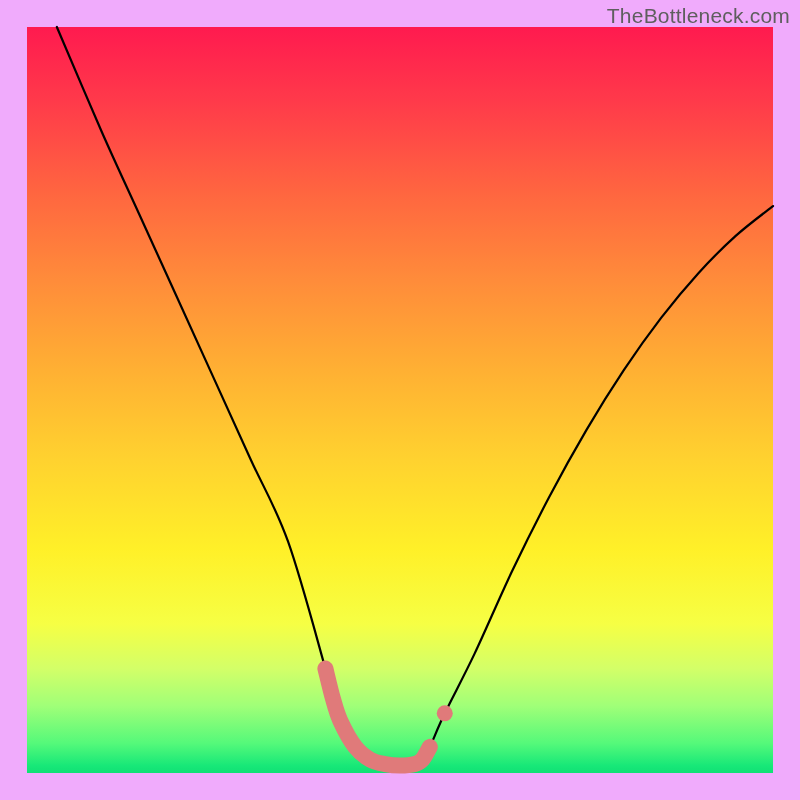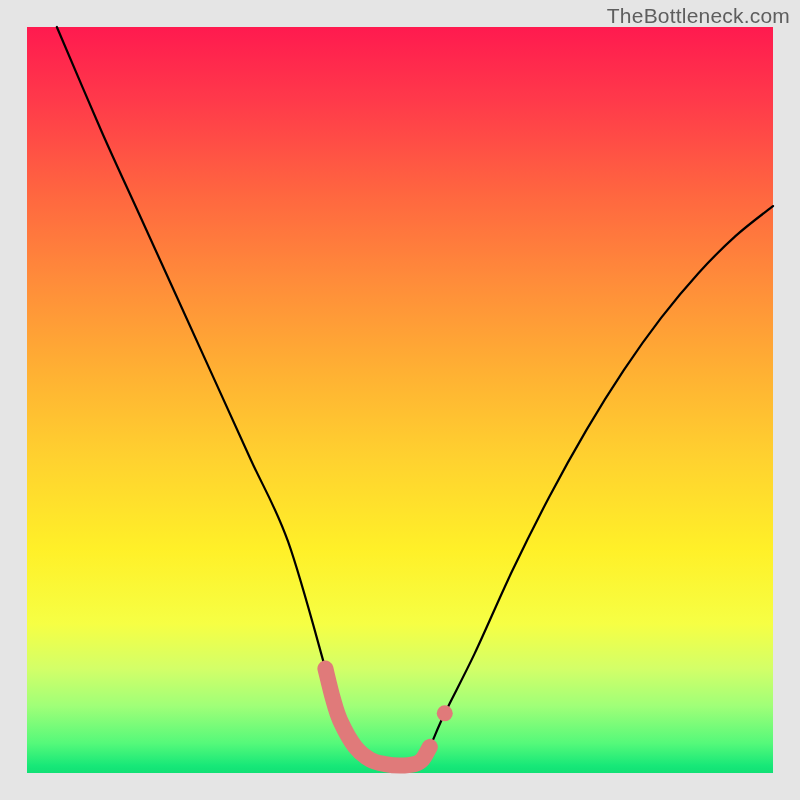--- a/index.html
+++ b/index.html
@@ -10,21 +10,21 @@
     overflow: hidden;
     background: #000;
     font-family: Arial, Helvetica, sans-serif;
   }
   .frame {
     position: absolute;
     left: 0;
     top: 0;
     width: 800px;
     height: 800px;
-    background: #e5e5e5;
+    background: #f0abfc;
   }
   .plot {
     position: absolute;
     left: 27px;
     top: 27px;
     width: 746px;
     height: 746px;
     
     background: linear-gradient(to bottom,
       #ff1a4f 0%,

